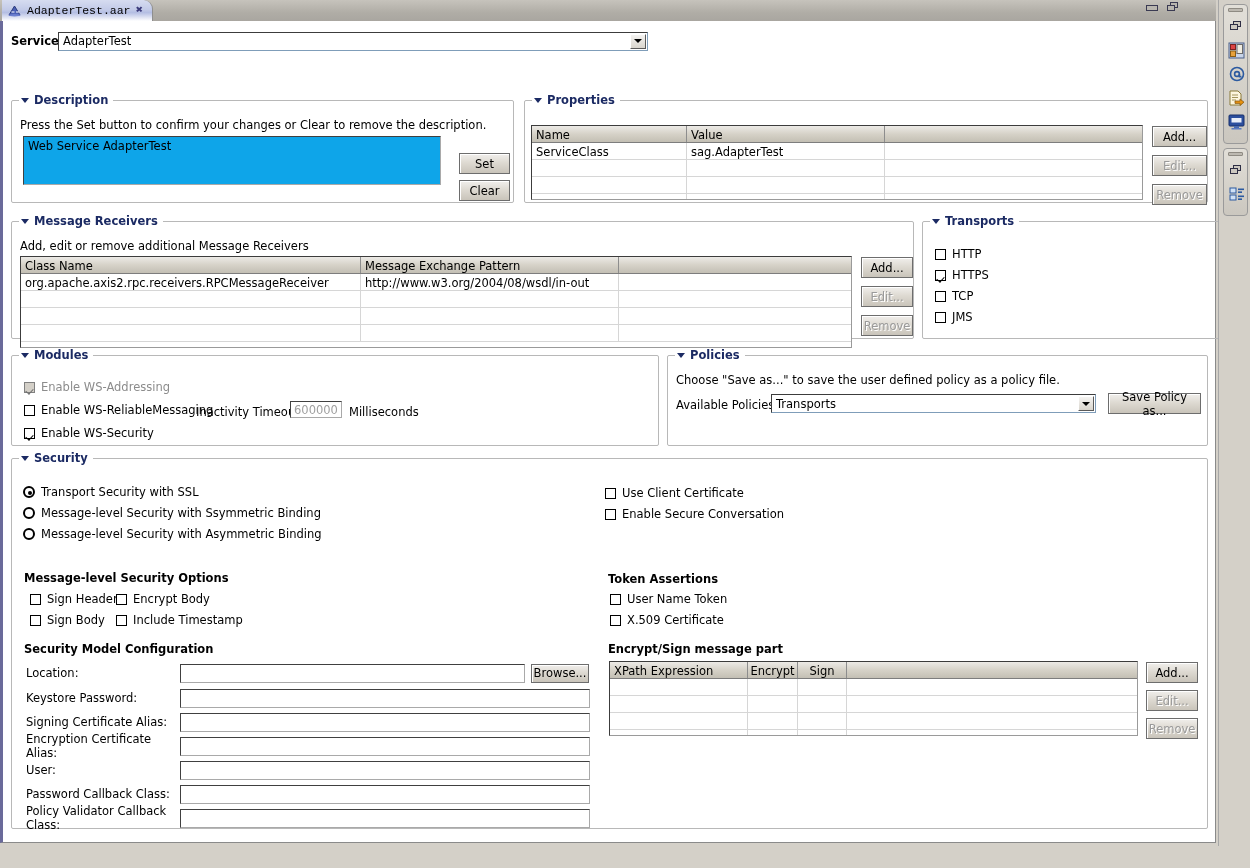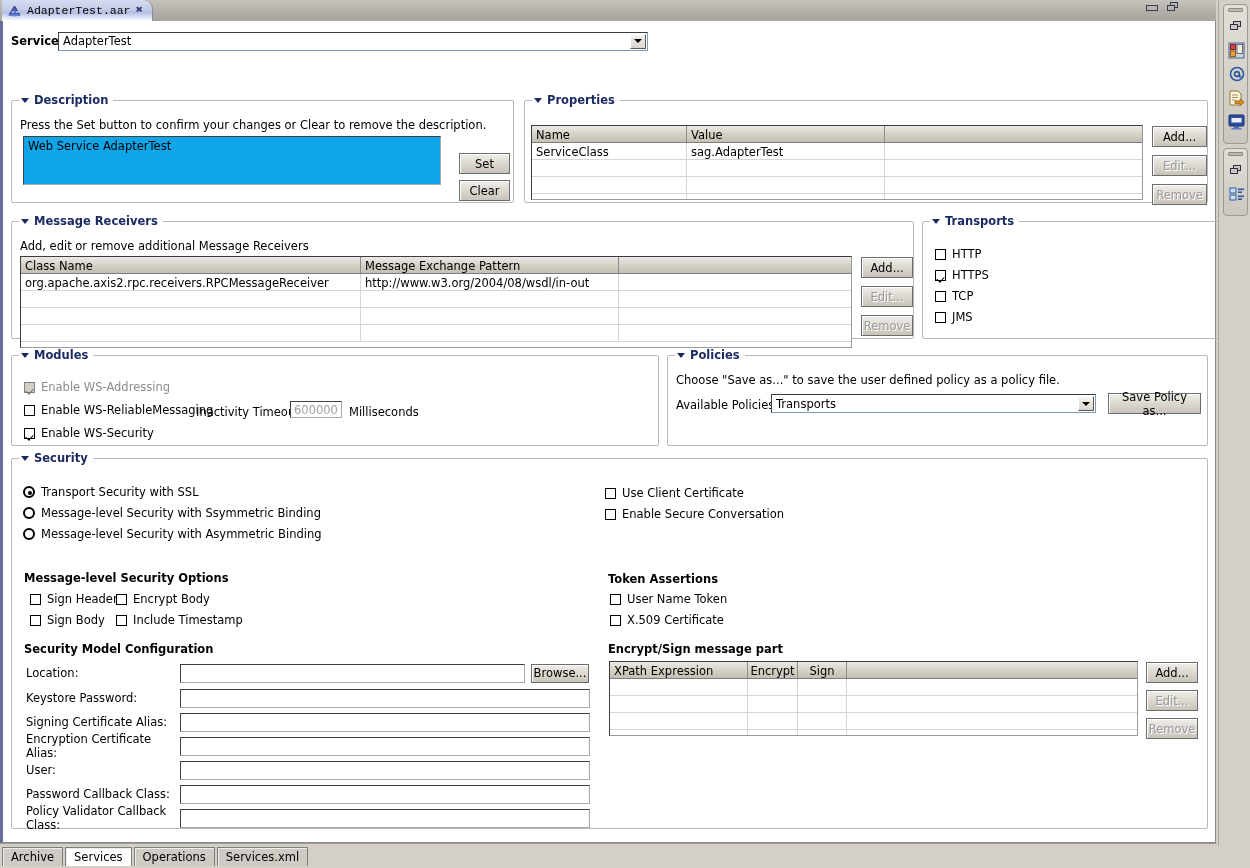--- a/index.html
+++ b/index.html
@@ -542,28 +542,20 @@
         </div>
         <div class="btn" style="position:absolute; left:1135px; top:191px; width:52px; height:21px;">Add...</div>
         <div class="btn disabled" style="position:absolute; left:1135px; top:219px; width:52px; height:21px;">Edit...</div>
         <div class="btn disabled" style="position:absolute; left:1135px; top:247px; width:52px; height:21px;">Remove</div>
 
       </div>
     </div>
 
   </div>
 
-  <div class="bottombar">
-    <div class="btabs">
-      <div class="btab">Archive</div>
-      <div class="btab active">Services</div>
-      <div class="btab">Operations</div>
-      <div class="btab">Services.xml</div>
-    </div>
-  </div>
 
   <div class="sidebar">
 
     <div class="sb-group" style="top:4px; height:140px;">
       <div class="sb-handle"></div>
       <div class="sb-icon">
         <span class="restore-ico">
             <span class="a"></span>
             <span class="b"></span>
           </span>

